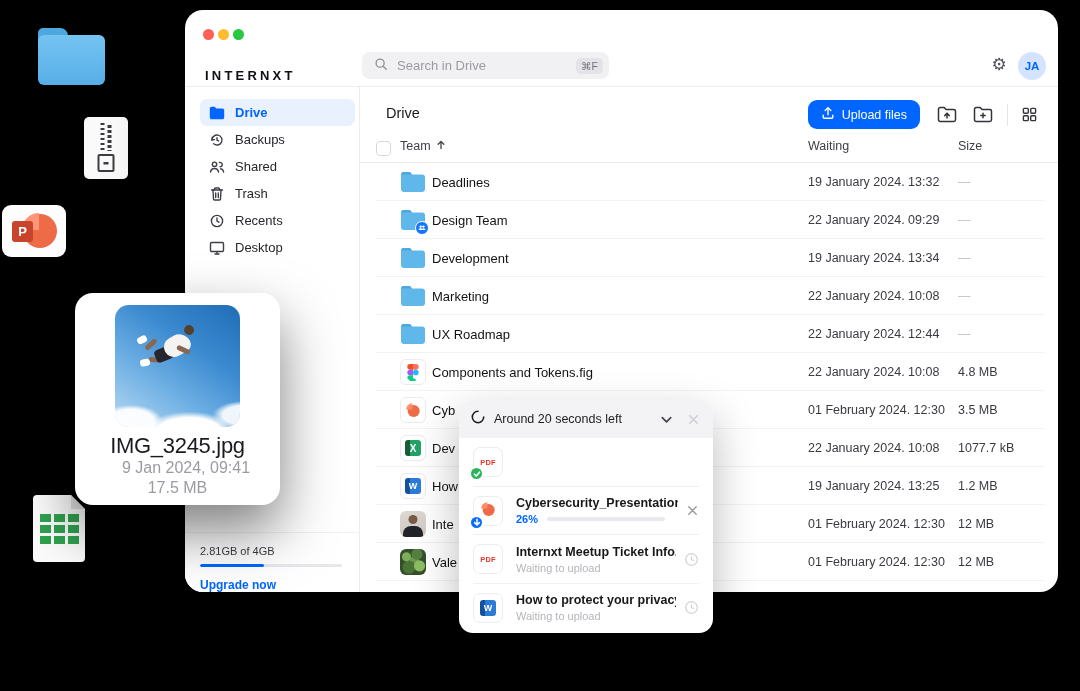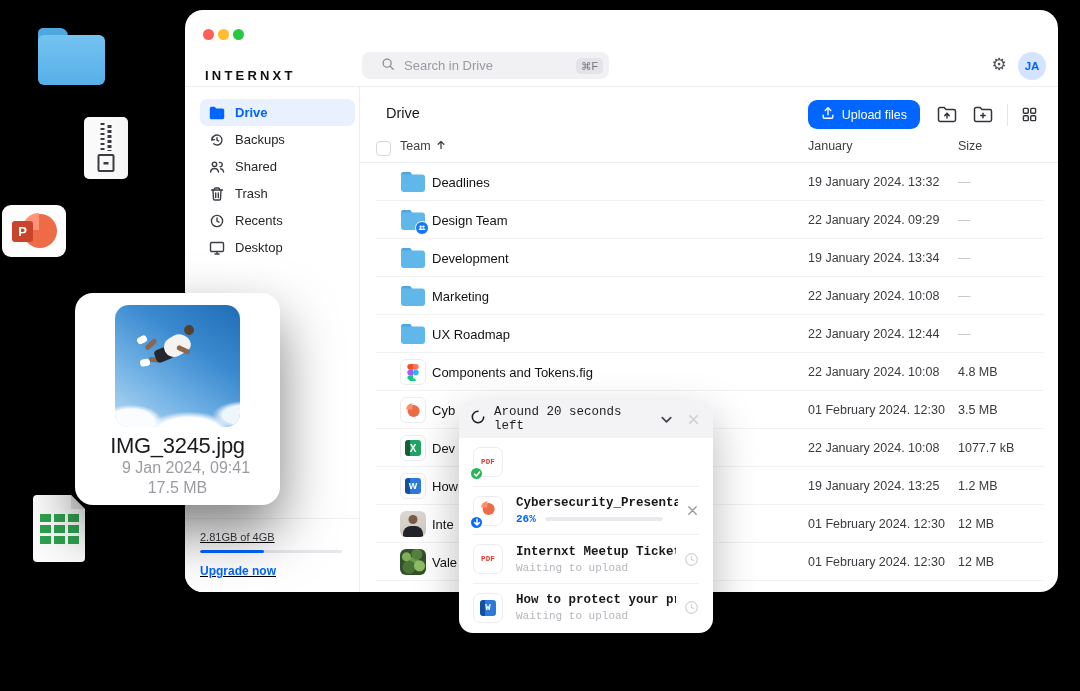--- a/index.html
+++ b/index.html
@@ -8,39 +8,39 @@
   .stage *{box-sizing:border-box;}
 
   
   .window{position:absolute;left:185px;top:10px;width:873px;height:582px;background:#fff;
           border-radius:18px;box-shadow:0 30px 70px rgba(0,0,0,.55);z-index:2;overflow:hidden;}
   .lights{position:absolute;left:18px;top:19px;display:flex;gap:4px;}
   .light{width:11px;height:11px;border-radius:50%;}
   .light.red{background:#FF5F57;}.light.yellow{background:#FEBC2E;}.light.green{background:#28C840;}
   .brand{position:absolute;left:20px;top:58px;font-size:13px;font-weight:800;letter-spacing:3.2px;color:#101014;}
   .search{position:absolute;left:177px;top:42px;width:247px;height:27px;background:#f1f1f4;border-radius:8px;
-          display:flex;align-items:center;padding:0 6px 0 19px;}
+          display:flex;align-items:center;padding:0 6px 0 12px;}
   .search input{flex:1;border:0;background:transparent;outline:none;font-size:13px;color:#3a3a40;
           font-family:"Liberation Sans",sans-serif;min-width:0;margin-left:7px;}
   .search input::placeholder{color:#9a9aa1;}
   .kbd{font-size:10.5px;color:#73737a;background:#e3e3e9;border-radius:5px;padding:2px 5px;}
   .gear{position:absolute;left:804px;top:45px;width:20px;height:20px;font-size:17px;line-height:20px;
         color:#52525a;text-align:center;cursor:default;}
   .avatar{position:absolute;left:833px;top:42px;width:28px;height:28px;border-radius:50%;background:#d4e3ff;
           color:#0066FF;font-size:11.5px;font-weight:700;display:flex;align-items:center;justify-content:center;}
   .hdr-divider{position:absolute;left:0;top:76px;width:100%;height:1px;background:#ededf1;}
 
   
   .sidebar{position:absolute;left:0;top:77px;width:175px;bottom:0;border-right:1px solid #ededf1;background:#fff;}
   .side-list{padding:12px 4px 0 15px;}
   .side-item{display:flex;align-items:center;height:27px;padding:0 0 0 9px;border-radius:7px;
              font-size:13px;color:#26262b;cursor:pointer;}
   .side-item .s-ico{width:16px;height:16px;display:flex;align-items:center;justify-content:center;margin-right:10px;}
   .side-item.active{background:#E9F1FF;color:#0066FF;font-weight:600;}
-  .storage{position:absolute;left:0;right:0;bottom:0;padding:12px 20px 14px 15px;border-top:1px solid #f1f1f4;text-decoration:underline;}
+  .storage{position:absolute;left:0;right:0;bottom:0;padding:12px 20px 0 15px;border-top:1px solid #f1f1f4;}
   .storage-label{font-size:11px;color:#3c3c43;}
   .storage-bar{margin-top:7px;width:142px;height:3px;border-radius:2px;background:#e7e7ec;overflow:hidden;}
   .storage-fill{height:100%;border-radius:2px;background:#0066FF;}
   .upgrade{margin-top:11px;font-size:12px;font-weight:700;color:#0066FF;cursor:pointer;}
 
   
   .main{position:absolute;left:175px;top:77px;right:0;bottom:0;}
   .page-title{position:absolute;left:26px;top:18px;font-size:14.5px;font-weight:500;color:#18181b;}
   .toolbar{position:absolute;top:13px;right:21px;display:flex;align-items:center;}
   .btn-upload{display:flex;align-items:center;gap:7px;height:29px;padding:0 13px;border:0;border-radius:9px;
@@ -81,21 +81,21 @@
   .thumb.plant{background-color:#33502b;background-image:
       radial-gradient(circle at 25% 30%,#7fae5b 0 4px,transparent 5px),
       radial-gradient(circle at 65% 20%,#55813f 0 5px,transparent 6px),
       radial-gradient(circle at 75% 65%,#8cbd63 0 5px,transparent 6px),
       radial-gradient(circle at 35% 70%,#4a7336 0 6px,transparent 7px),
       radial-gradient(circle at 55% 45%,#6d9c4e 0 4px,transparent 5px);}
   .pdf-txt{font-size:7.5px;font-weight:800;color:#E5362D;letter-spacing:.2px;}
 
   
   .popup{position:absolute;left:459px;top:400px;width:254px;height:233px;background:#fff;border-radius:14px;
-         box-shadow:0 18px 45px rgba(0,0,0,.28);z-index:6;overflow:hidden;font-family:Liberation Mono, monospace;}
+         box-shadow:0 18px 45px rgba(0,0,0,.28);z-index:6;overflow:hidden;}
   .pop-head{height:38px;background:#f3f3f6;display:flex;align-items:center;padding:0 12px;}
   .pop-title{font-size:12.5px;font-weight:500;color:#1c1c21;margin-left:9px;flex:1;}
   .pop-ico{display:flex;align-items:center;cursor:pointer;margin-left:12px;}
   .up-item{position:relative;height:48.5px;display:flex;align-items:center;padding:0 14px;}
   .up-item::after{content:"";position:absolute;left:14px;right:14px;bottom:0;height:1px;background:#f0f0f3;}
   .up-item:last-child::after{display:none;}
   .tile{width:30px;height:30px;border:1px solid #ececf0;border-radius:7px;background:#fff;flex:none;
         display:flex;align-items:center;justify-content:center;position:relative;}
   .badge{position:absolute;left:-5px;bottom:-5px;width:15px;height:15px;border-radius:50%;border:2px solid #fff;
          display:flex;align-items:center;justify-content:center;}
@@ -312,21 +312,21 @@
       <div class="thead">
         <span class="chk"></span>
         <span class="th-name">
           <span>Team</span>
           <span>
             <svg width="10" height="10" viewBox="0 0 10 10" fill="none" stroke="#3e3e45" stroke-width="1.3" stroke-linecap="round" stroke-linejoin="round">
                 <path d="M5 8.5v-7M2.2 4.2L5 1.4l2.8 2.8"></path>
               </svg>
           </span>
         </span>
-        <span class="th-mod">January</span>
+        <span class="th-mod">Waiting</span>
         <span class="th-size">Size</span>
       </div>
 
       <div class="rows" id="rows">
           <div class="row">
             <span class="r-icon">
               <span class="rfolder"><svg width="26" height="22" viewBox="0 0 26 22">
                   <path d="M1 4a3 3 0 0 1 3-3h6l2 2.4h10a3 3 0 0 1 3 3V18a3 3 0 0 1-3 3H4a3 3 0 0 1-3-3z" fill="#60B7EA"></path>
                   <path d="M1 4a3 3 0 0 1 3-3h6l2 2.4H1z" fill="#4FA7DF"></path>
                 </svg></span>

